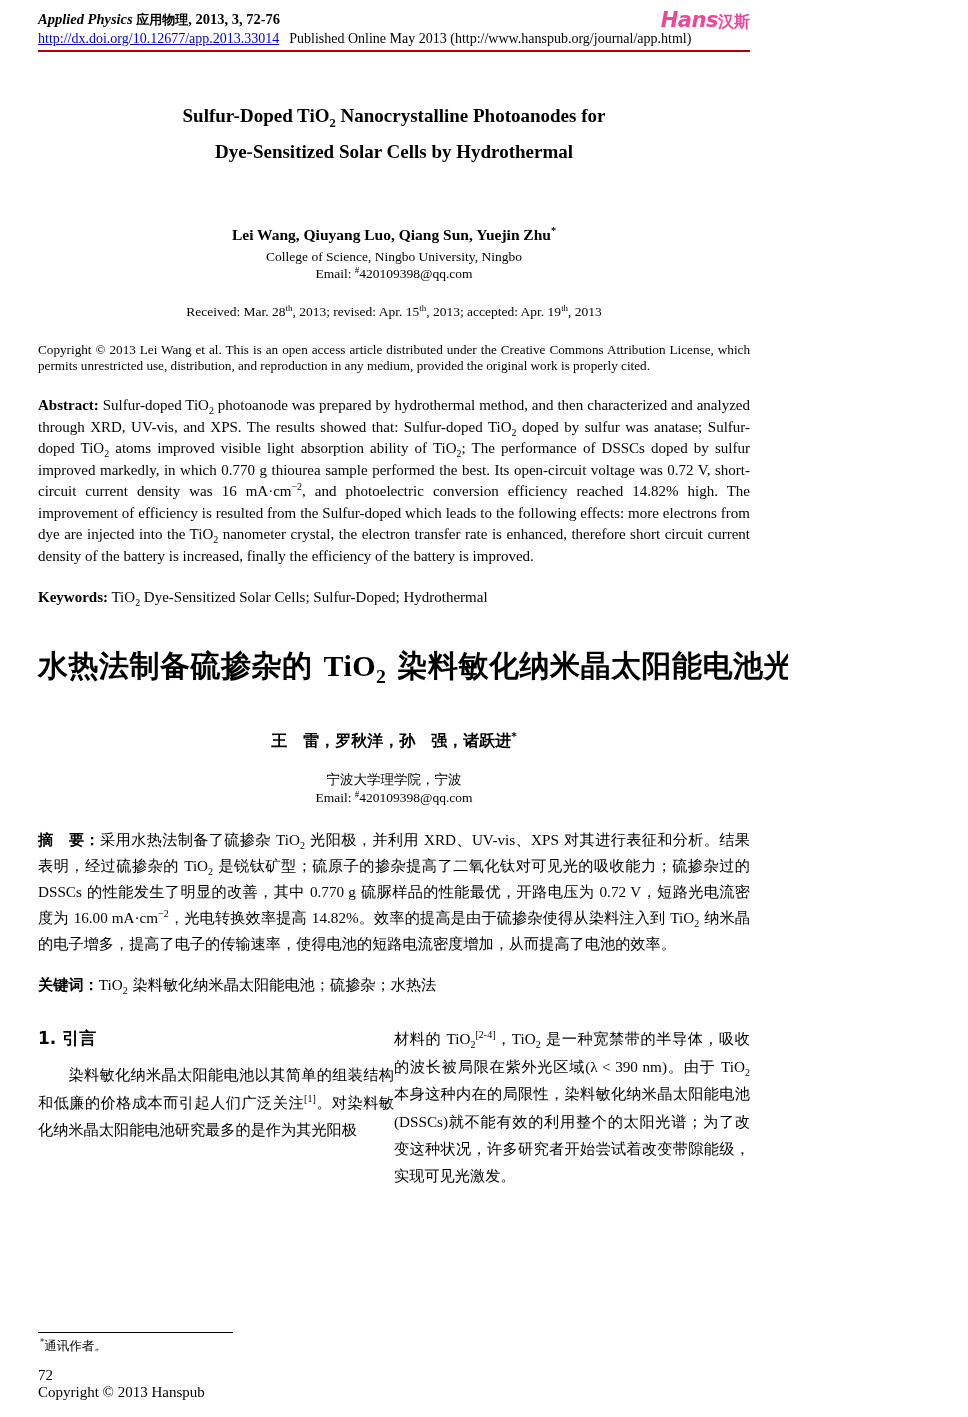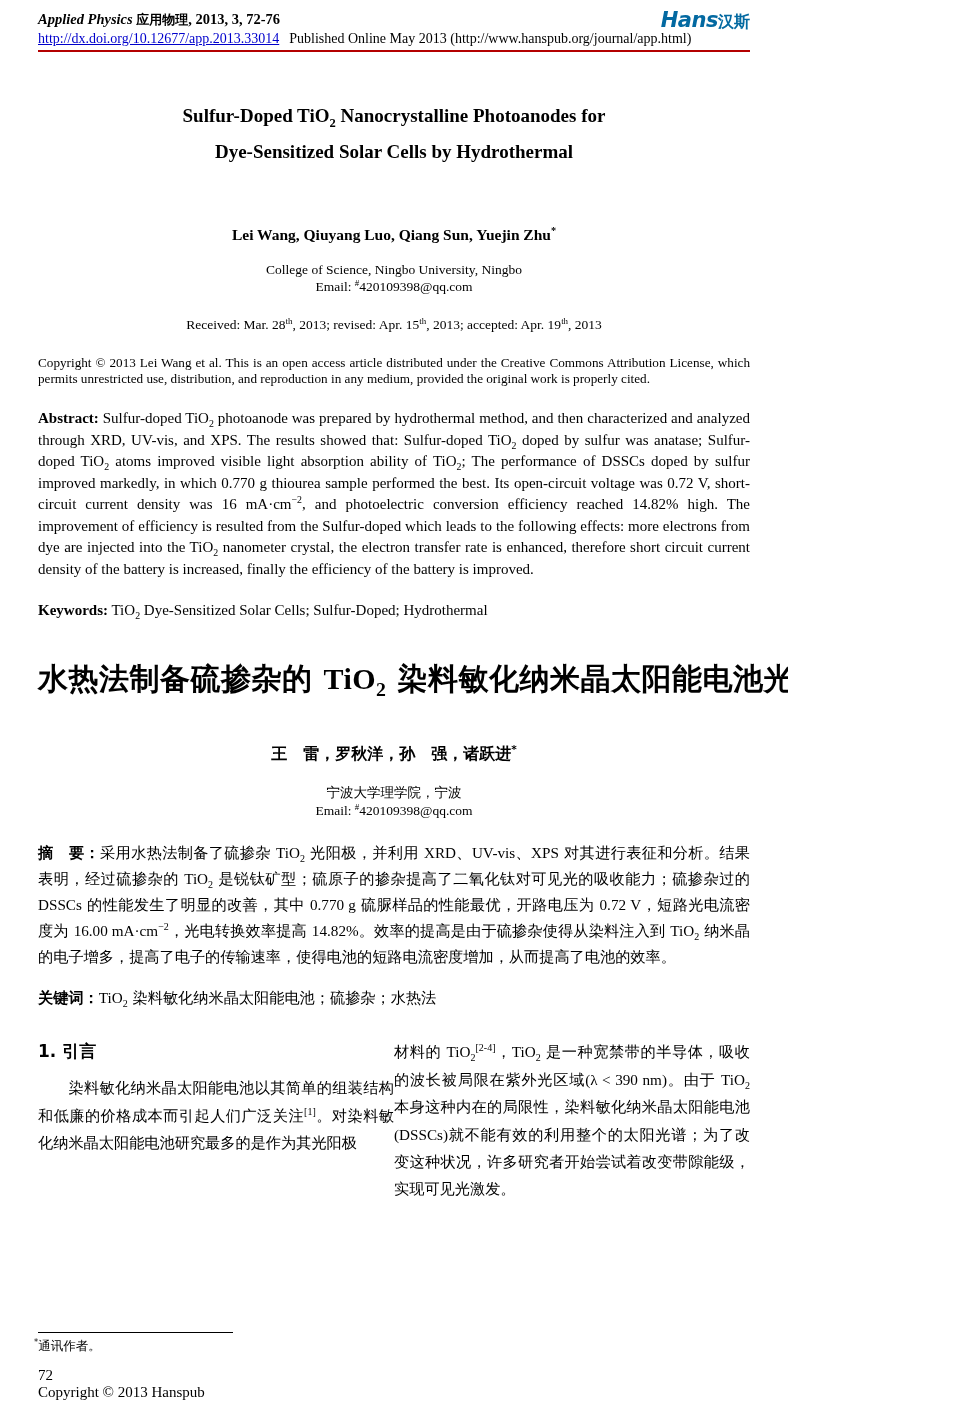--- a/index.html
+++ b/index.html
@@ -60,21 +60,21 @@
     margin-left: 10px;
   }
   .hans-logo {
     position: absolute;
     right: 0;
     top: -2px;
     font-family: "DejaVu Sans", sans-serif;
     font-weight: bold;
     font-style: italic;
     font-size: 21px;
-    color: #0369a1;
+    color: #ec4899;
     letter-spacing: -0.5px;
     margin-left: 16px;
   }
   .hans-logo .cn {
     font-style: normal;
     font-size: 16px;
     letter-spacing: 0;
   }
 
   
@@ -88,21 +88,21 @@
   .authors-en {
     text-align: center;
     font-size: 15.5px;
     font-weight: bold;
     margin-top: 56px;
   }
   .affil {
     text-align: center;
     font-size: 13.5px;
     line-height: 17px;
-    margin-top: 17px;
+    margin-top: 4px;
   }
   .dates {
     text-align: center;
     font-size: 13.5px;
     margin-top: 22px;
   }
   .copyright-note {
     font-size: 13.2px;
     line-height: 16px;
     text-align: justify;
@@ -201,21 +201,21 @@
   
   .footnote-rule {
     position: absolute;
     left: 38px;
     bottom: 84px;
     width: 195px;
     border-top: 1px solid #000;
   }
   .footnote {
     position: absolute;
-    left: 34px;
+    left: 40px;
     bottom: 62px;
     font-size: 12.5px;
     font-family: "DejaVu Sans", sans-serif;
   }
   .footer {
     position: absolute;
     left: 38px;
     right: 38px;
     bottom: 16px;
     display: flex;

